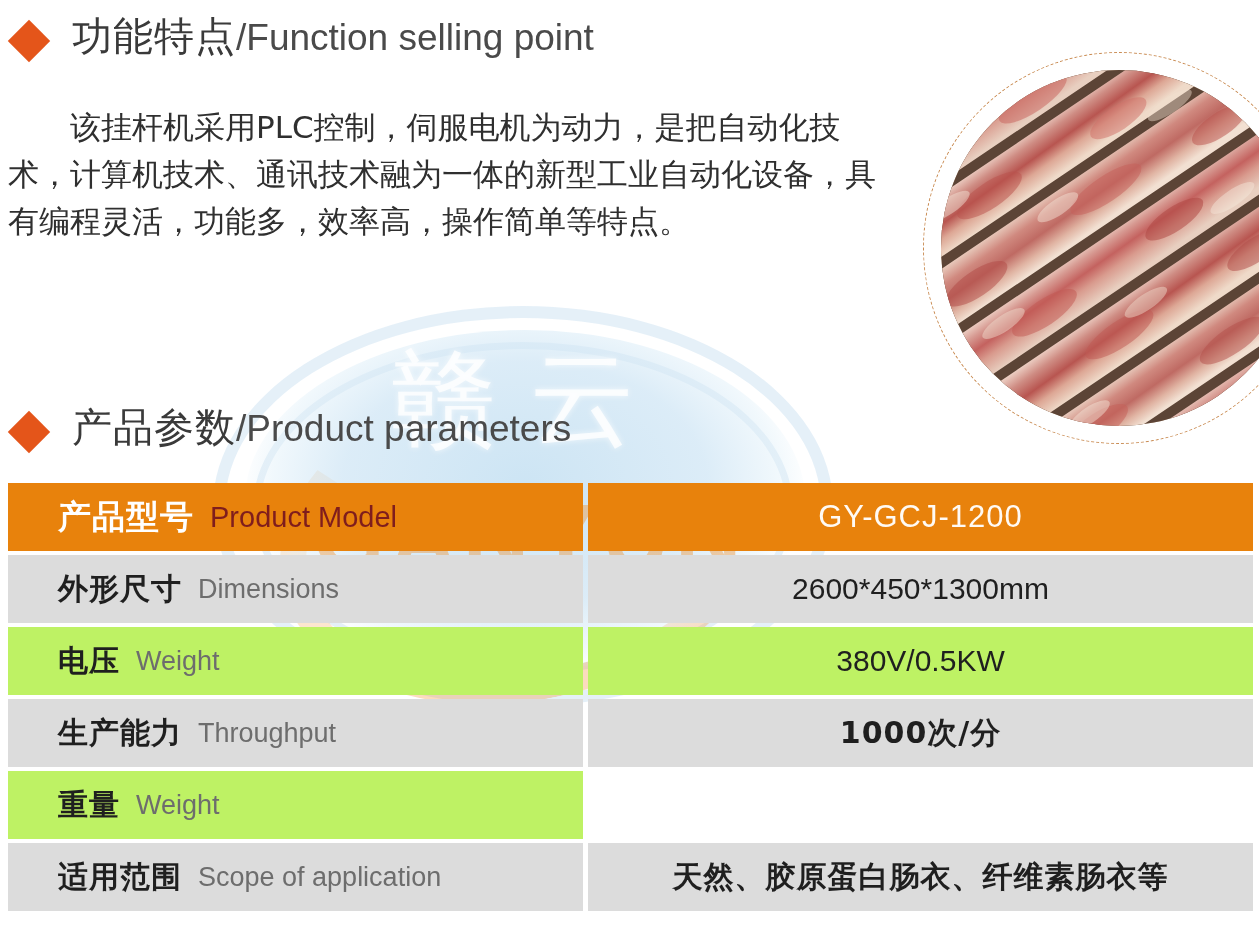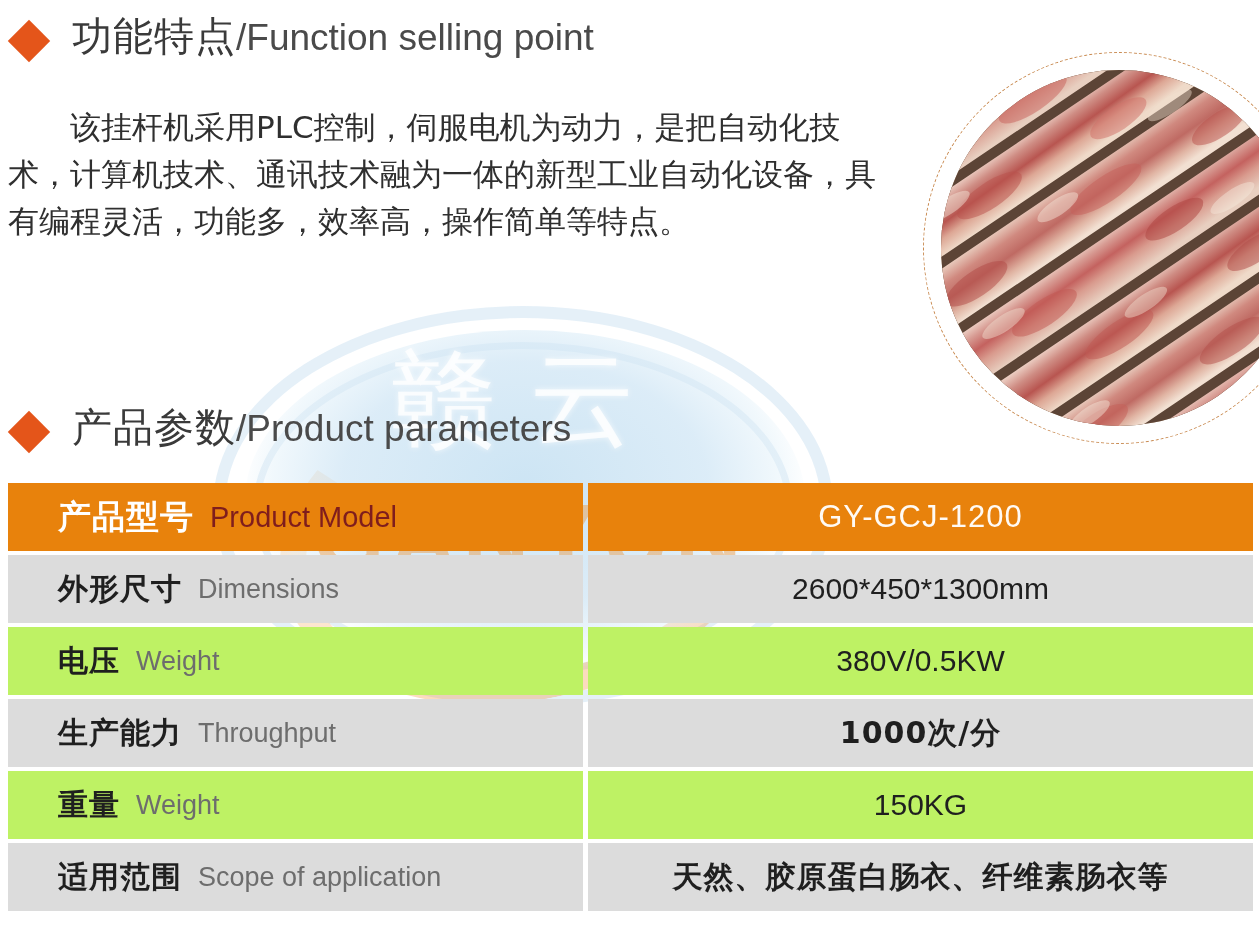--- a/index.html
+++ b/index.html
@@ -382,23 +382,20 @@
       </div>
       <div class="cell-value">
         <span class="val-cn">1000次/分</span>
       </div>
     </div>
     <div class="spec-row row-peach">
       <div class="cell-label">
         <span class="lbl-cn">重量</span>
         <span class="lbl-en">Weight</span>
       </div>
-      <div class="cell-value">
-        <span class="val">150KG</span>
-      </div>
     </div>
     <div class="spec-row row-gray">
       <div class="cell-label">
         <span class="lbl-cn">适用范围</span>
         <span class="lbl-en">Scope of application</span>
       </div>
       <div class="cell-value">
         <span class="val-cn">天然、胶原蛋白肠衣、纤维素肠衣等</span>
       </div>
     </div>

